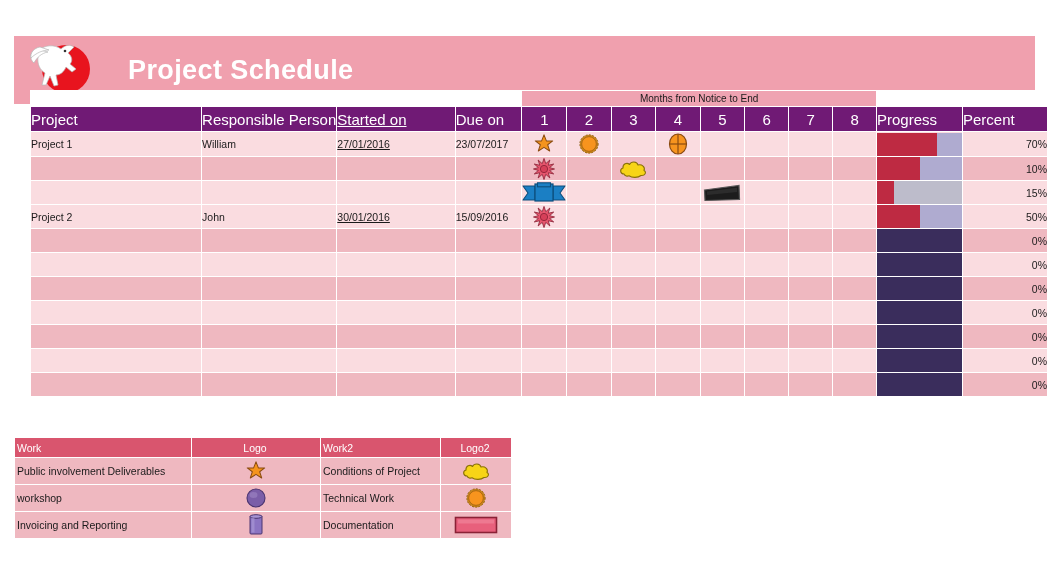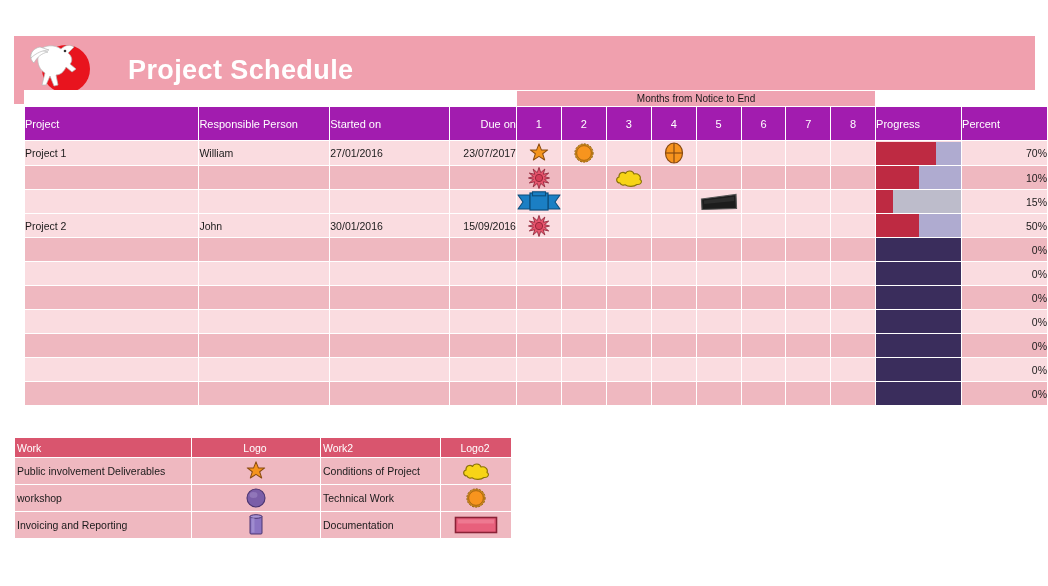--- a/index.html
+++ b/index.html
@@ -29,44 +29,44 @@
   }
   .logo-horse { position: absolute; left: 0; top: 0; width: 72px; height: 62px; }
   .banner-title {
     margin-left: 28px;
     font-size: 27px; font-weight: bold; color: #ffffff;
     letter-spacing: .4px;
   }
 
   
   .sched {
-    position: absolute; left: 24px; top: 90px;
+    position: absolute; left: 30px; top: 90px;
     border-collapse: separate; border-spacing: 1px;
     background: #ffffff;
     font-size: 10.5px; color: #1a1a1a;
   }
   .sched td, .sched th { padding: 0; border: 0; font-weight: normal; }
 
   .hdr {
-    background: #a21caf; color: #ffffff;
-    font-size: 11px; font-weight: bold;
-    height: 33px; text-align: left; padding-left: 5px;
+    background: #701a75; color: #ffffff;
+    font-size: 15px; font-weight: bold;
+    height: 24px; text-align: left; padding-left: 5px;
     white-space: nowrap;
   }
   .hdr.ctr { text-align: center; padding-left: 0; }
   .grouphdr {
     background: #EFA3B2; color: #1a1a1a;
     height: 15px; text-align: center; font-size: 10px; font-weight: normal;
   }
   .blankhdr { background: #ffffff; height: 15px; }
 
   .c-proj   { width: 174px; }
   .c-resp   { width: 130px; }
-  .c-start  { width: 119px; }
-  .c-due    { width: 66px; text-align: right;  }
+  .c-start  { width: 119px; text-decoration: underline; }
+  .c-due    { width: 66px;  }
   .c-month  { width: 44px;  }
   .c-prog   { width: 85px;  }
   .c-pct    { width: 85px;  }
 
   .sched tbody tr { height: 23px; }
   .r-light td { background: #FADCE0; }
   .r-dark  td { background: #EFB8C0; }
   .cell-txt { padding-left: 5px; white-space: nowrap; }
   .cell-pct { padding-right: 8px; text-align: right; }
   .cell-month { text-align: center; vertical-align: middle; }

